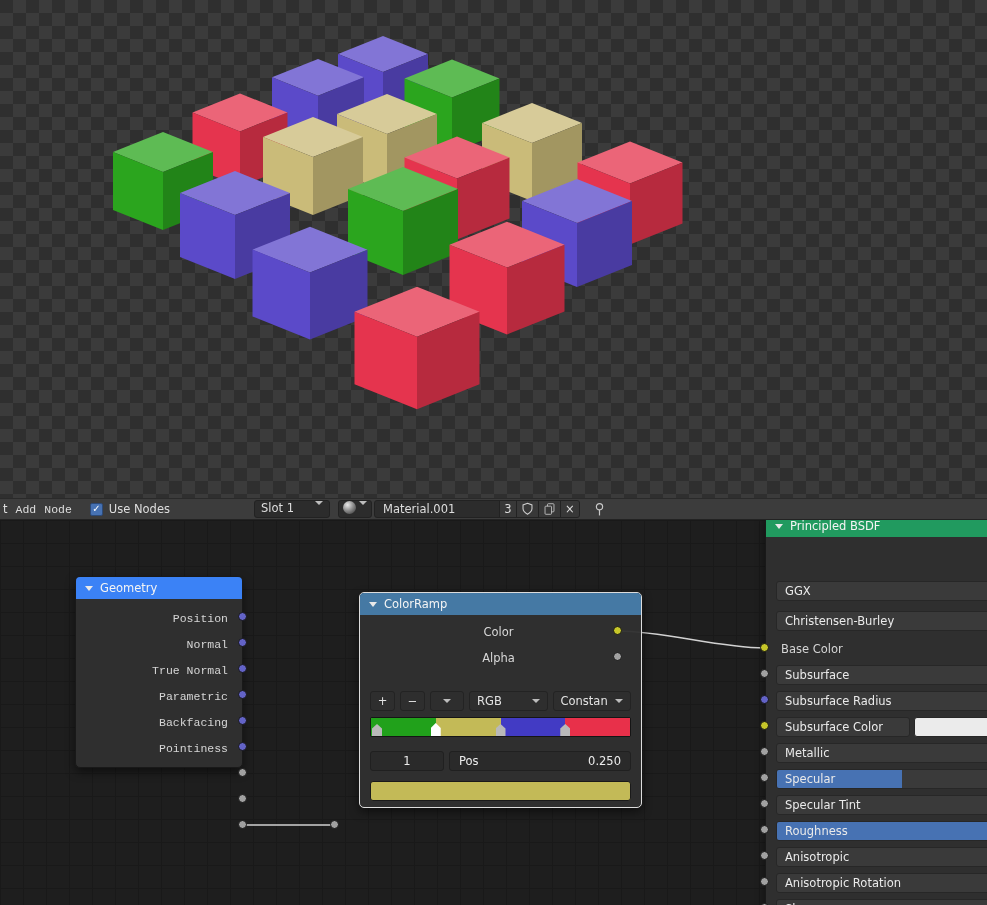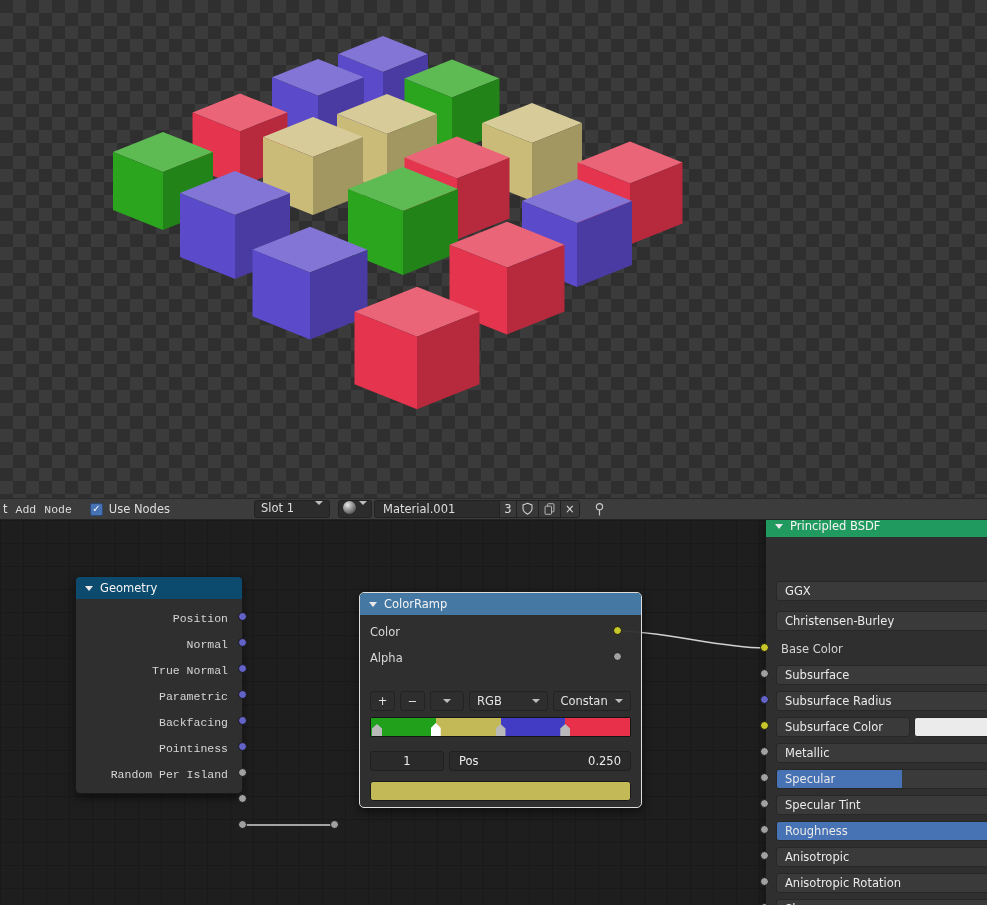--- a/index.html
+++ b/index.html
@@ -40,34 +40,34 @@
   .node-editor { position: relative; width: 987px; height: 385px; background: #1e1e1e; overflow: hidden;
     background-image: linear-gradient(#191919 1px, transparent 1px),
                       linear-gradient(90deg, #191919 1px, transparent 1px);
     background-size: 23px 23px; }
   .links-layer { position: absolute; inset: 0; z-index: 1; pointer-events: none; }
   .node { position: absolute; z-index: 2; background: rgba(48,48,48,0.96); border: 1px solid #191919;
     border-radius: 5px; box-shadow: 0 4px 10px rgba(0,0,0,0.5); }
   .node.active { border-color: #dcdcdc; margin-left: 24px; }
   .nheader { height: 22px; border-radius: 4px 4px 0 0; display: flex; align-items: center;
     padding: 0 9px; gap: 7px; color: #f4f4f4; }
-  .nheader.geo { background: #0c4a6e; }
+  .nheader.geo { background: #3b82f6; }
   .nheader.cr  { background: #4579a4; }
   .nheader.pr  { background: #219a5f; }
   .tri { width: 0; height: 0; border-left: 4px solid transparent; border-right: 4px solid transparent;
     border-top: 5px solid #e9e9e9; }
   .nbody { padding-top: 6px; padding-bottom: 6px; font-family: Liberation Mono, monospace; }
   .out-row { height: 26px; display: flex; align-items: center; justify-content: flex-end;
     padding-right: 14px; color: #d5d5d5; }
   .socket { position: absolute; z-index: 6; width: 9px; height: 9px; border-radius: 50%;
     border: 1px solid #141414; }
 
   
   .crbody { padding: 4px 10px 6px 10px; }
-  .cr-out { height: 26px; display: flex; align-items: center; justify-content: flex-start; padding-right: 4px; }
+  .cr-out { height: 26px; display: flex; align-items: center; justify-content: center; padding-right: 4px; }
   .cr-tools { display: flex; gap: 5px; margin-top: 20px; }
   .btn { background: #2e2e2e; border: 1px solid #232323; border-radius: 3px; height: 20px;
     display: flex; align-items: center; justify-content: center; gap: 6px; color: #e2e2e2; }
   .btn.sq { width: 25px; }
   .btn.mid { width: 34px; }
   .btn.grow { flex: 1; justify-content: space-between; padding: 0 7px; }
   .ramp { position: relative; height: 20px; margin-top: 6px; border: 1px solid #151515;
     border-radius: 2px; background: #222; }
   .ramp-seg { position: absolute; top: 0; height: 100%; }
   .ramp-marker { position: absolute; bottom: 0; width: 10px; height: 12px; background: #b9b9b9;
@@ -234,21 +234,20 @@
       <span class="tri"></span>
       <span>Geometry</span>
     </div>
     <div class="nbody" id="geo-outputs">
         <div class="out-row">Position</div>
         <div class="out-row">Normal</div>
         <div class="out-row">True Normal</div>
         <div class="out-row">Parametric</div>
         <div class="out-row">Backfacing</div>
         <div class="out-row">Pointiness</div>
-        <div class="out-row">Random Per Island</div>
       </div>
   </div>
 
   <div class="node active" id="cr-node" style="left: 335px; top: 72px; width: 283px;">
     <div class="nheader cr">
       <span class="tri"></span>
       <span>ColorRamp</span>
     </div>
     <div class="crbody">
       <div class="cr-out">

